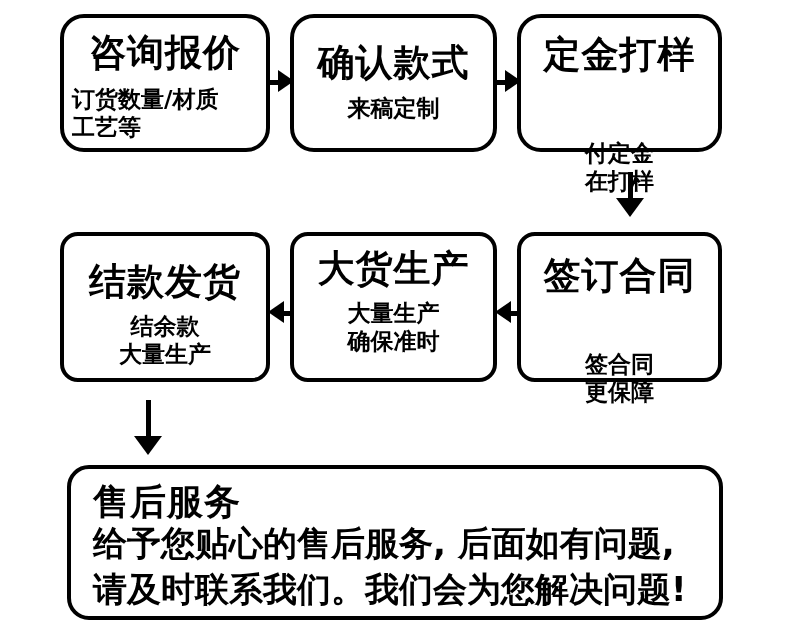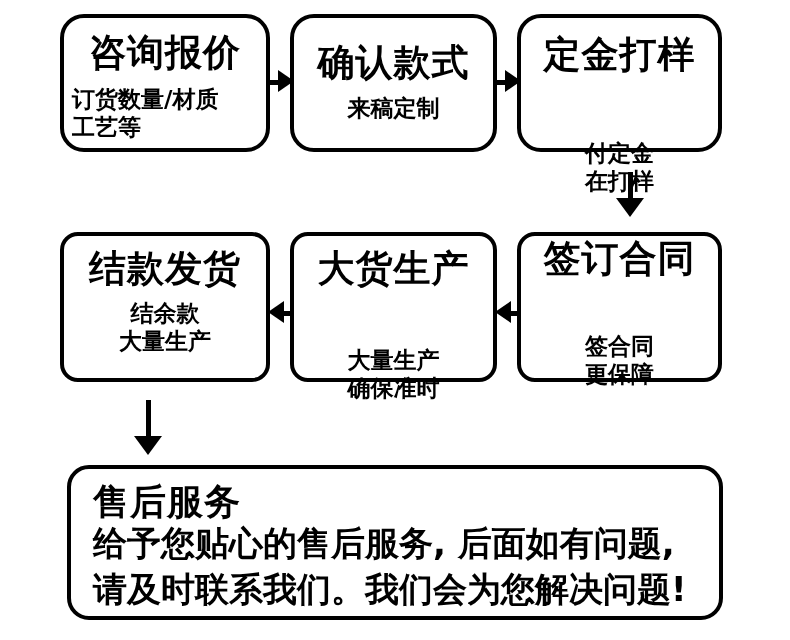--- a/index.html
+++ b/index.html
@@ -47,23 +47,23 @@
   .r1 .sub,.r2 .sub{font-size:23px;margin-top:10px;}
 
   
   #node-inquiry{justify-content:flex-start;padding-top:16px;}
   #node-inquiry .sub{text-align:left;align-self:stretch;padding-left:8px;margin-top:12px;}
 
   #node-confirm .sub{margin-top:12px;}
   #node-deposit{padding-top:18px;justify-content:flex-start;}
   #node-deposit .sub{margin-top:20px;}
 
-  #node-settle{padding-top:14px;justify-content:flex-start;}
-  #node-production{padding-top:14px;justify-content:flex-start;gap:47px;}
-  #node-contract{padding-top:14px;justify-content:center;}
+  #node-settle{padding-top:27px;justify-content:flex-start;}
+  #node-production{padding-top:14px;justify-content:flex-start;}
+  #node-contract{padding-top:21px;justify-content:space-between;}
 
   
   #node-after-sales{
     left:67px;top:465px;width:656px;height:155px;
     border-radius:22px;
     align-items:flex-start;justify-content:flex-start;
     padding:14px 22px 11px 22px;
   }
   #node-after-sales .title{font-size:36px;font-weight:bold;text-align:left;}
   #node-after-sales .sub{

